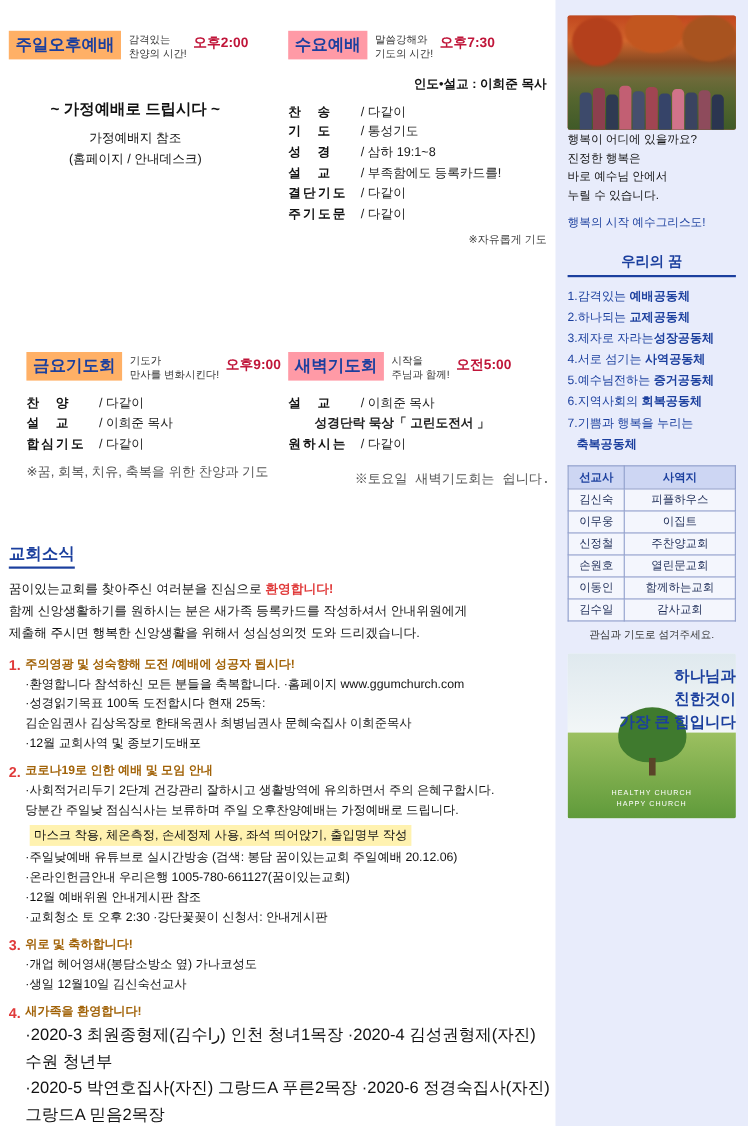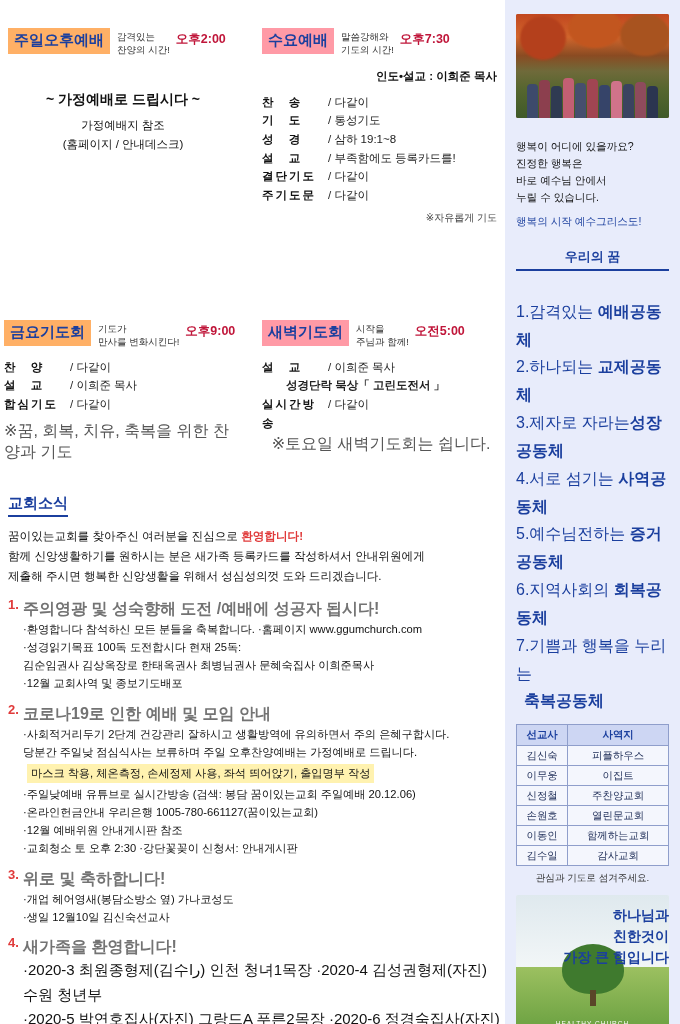--- a/index.html
+++ b/index.html
@@ -31,21 +31,21 @@
   }
   .svc-time {
     font-size: 12.5px; font-weight: bold; color: #c0163a; padding-left: 6px; padding-top: 3px;
     white-space: nowrap;
   }
   .svc-body { margin-top: 9px; font-size: 11.5px; line-height: 1.62; }
   .row { display: flex; }
   .lbl { font-weight: bold; color: #111; width: 66px; letter-spacing: 6px; }
   .lbl.narrow { letter-spacing: 2px; }
   .val { color: #222; }
-  .note { font-size: 16px; color: #555; }
+  .note { font-size: 12px; color: #555; }
 
   .center-note { text-align: center; }
   .center-note .l1 { font-size: 14px; font-weight: bold; color: #111; margin-top: 34px; }
   .center-note .l2 { font-size: 11.5px; margin-top: 9px; }
   .center-note .l3 { font-size: 11.5px; margin-top: 4px; }
 
   .right-note { text-align: right; font-size: 10px; color: #444; margin-top: 7px; }
 
   
   .news { position: absolute; left: 8px; top: 494px; width: 496px; }
@@ -53,47 +53,47 @@
     font-size: 15px; font-weight: bold; color: #1b3f9e;
     border-bottom: 2px solid #1b3f9e; display: inline-block; padding-bottom: 2px;
   }
   .news-intro { font-size: 11.6px; line-height: 1.72; margin-top: 9px; color: #111; }
   .hl-red { color: #e03a3a; font-weight: bold; }
 
   .news-list { margin-top: 11px; }
   .ni { display: flex; margin-top: 9px; }
   .ni-num { color: #e03a3a; font-weight: bold; font-size: 13px; width: 15px; flex: none; }
   .ni-body { flex: 1; }
-  .ni-head { font-size: 16px; font-weight: bold; color: #737373; line-height: 1.45; }
+  .ni-head { font-size: 11px; font-weight: bold; color: #a16207; line-height: 1.45; }
   .ni-line { font-size: 11.2px; line-height: 1.62; color: #111; }
   .ni-line.small { font-size: 15px; }
   .bold { font-weight: bold; }
   .mark { background: #fff2b0; padding: 2px 4px; display: inline-block; margin: 3px 0 2px 4px; font-size: 11.2px; }
 
   
   .side { position: absolute; left: 505px; top: 0; width: 175px; height: 1024px; background: #e8ecfb; }
   .side-pad { padding: 14px 11px; }
   .photo {
     width: 153px; height: 104px; border-radius: 2px; overflow: hidden; position: relative;
     background: linear-gradient(#b6512a, #8f3d1f);
   }
   .photo .sky { position: absolute; inset: 0; background:
       linear-gradient(180deg,#c1471f 0%, #d2662d 22%, #8a4b22 40%, #6f6a3a 55%, #56662f 72%, #3f5a28 100%); }
   .photo .tree { position: absolute; border-radius: 50%; filter: blur(1px); }
   .photo .people { position: absolute; left: 0; right: 0; bottom: 0; height: 48px; display: flex; align-items: flex-end; justify-content: center; gap: 1px; }
   .photo .p { width: 11px; border-radius: 4px 4px 0 0; }
 
-  .side-text { font-size: 10.6px; line-height: 1.62; color: #111; margin-top: 20px; }
+  .side-text { font-size: 10.6px; line-height: 1.62; color: #111; margin-top: 1px; }
   .side-text .em { color: #1b3f9e; font-weight: normal; }
 
   .side-h {
     text-align: center; font-size: 13px; font-weight: bold; color: #1b3f9e;
     margin-top: 18px; padding-bottom: 3px; border-bottom: 2px solid #1b3f9e;
   }
-  .dream { margin-top: 27px; font-size: 16px; line-height: 1.74; color: #1b3f9e; }
+  .dream { margin-top: 9px; font-size: 11px; line-height: 1.74; color: #1b3f9e; }
   .dream b { color: #1b3f9e; }
 
   table.miss { width: 153px; border-collapse: collapse; margin-top: 9px; font-size: 10.4px; }
   table.miss th {
     background: #cdd6f3; color: #1b3f9e; font-weight: bold; border: 1px solid #8f9ecb;
     padding: 3px 0; text-align: center;
   }
   table.miss td {
     border: 1px solid #8f9ecb; padding: 2.5px 0; text-align: center; color: #1b2a55; background: #f4f6fd;
   }
@@ -159,21 +159,21 @@
           <div class="val">/ 다같이</div>
         </div>
         <div class="row">
           <div class="lbl narrow">주기도문</div>
           <div class="val">/ 다같이</div>
         </div>
       </div>
       <div class="right-note">※자유롭게 기도</div>
     </div>
 
-    <div class="svc" style="left:4px; top:320px; width:235px;">
+    <div class="svc" style="left:24px; top:320px; width:235px;">
       <div class="svc-head">
         <div class="svc-title bar-orange">금요기도회</div>
         <div class="svc-sub">기도가<br>만사를 변화시킨다!</div>
         <div class="svc-time">오후9:00</div>
       </div>
       <div class="svc-body">
         <div class="row">
           <div class="lbl">찬     양</div>
           <div class="val">/ 다같이</div>
         </div>
@@ -197,25 +197,25 @@
       </div>
       <div class="svc-body">
         <div class="row">
           <div class="lbl">설     교</div>
           <div class="val">/ 이희준 목사</div>
         </div>
         <div class="row" style="padding-left:24px;text-align:right;">
           <div class="val bold">성경단락 묵상「 고린도전서 」</div>
         </div>
         <div class="row">
-          <div class="lbl narrow">실시간방송</div>
-          <div class="val">/ 다같이</div>
-        </div>
-      </div>
-      <div class="note" style="margin-top:2px; text-align:center;">※토요일 새벽기도회는 쉽니다.</div>
+          <div class="lbl narrow">원하시는</div>
+          <div class="val">/ 다같이</div>
+        </div>
+      </div>
+      <div class="note" style="margin-top:13px; text-align:right;font-family:Liberation Mono, monospace;">※토요일 새벽기도회는 쉽니다.</div>
     </div>
 
     <div class="news">
       <div class="news-title">교회소식</div>
 
       <div class="news-intro">
         <span>꿈이있는교회를 찾아주신 여러분을 진심으로 </span><span class="hl-red">환영합니다!</span><br>
         <span>함께 신앙생활하기를 원하시는 분은 새가족 등록카드를 작성하셔서 안내위원에게</span><br>
         <span>제출해 주시면 행복한 신앙생활을 위해서 성심성의껏 도와 드리겠습니다.</span>
       </div>

